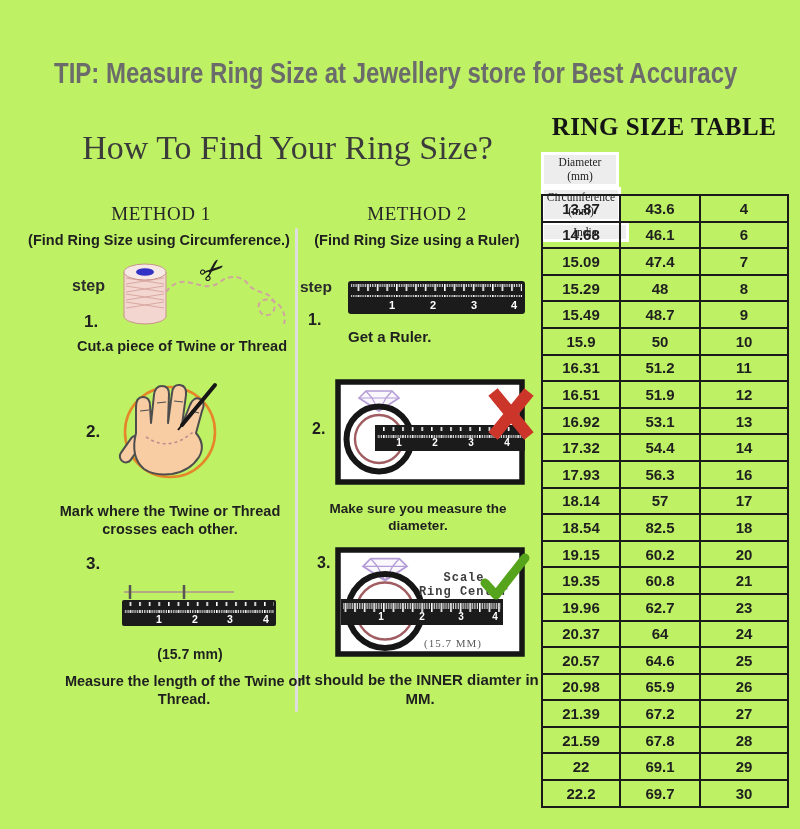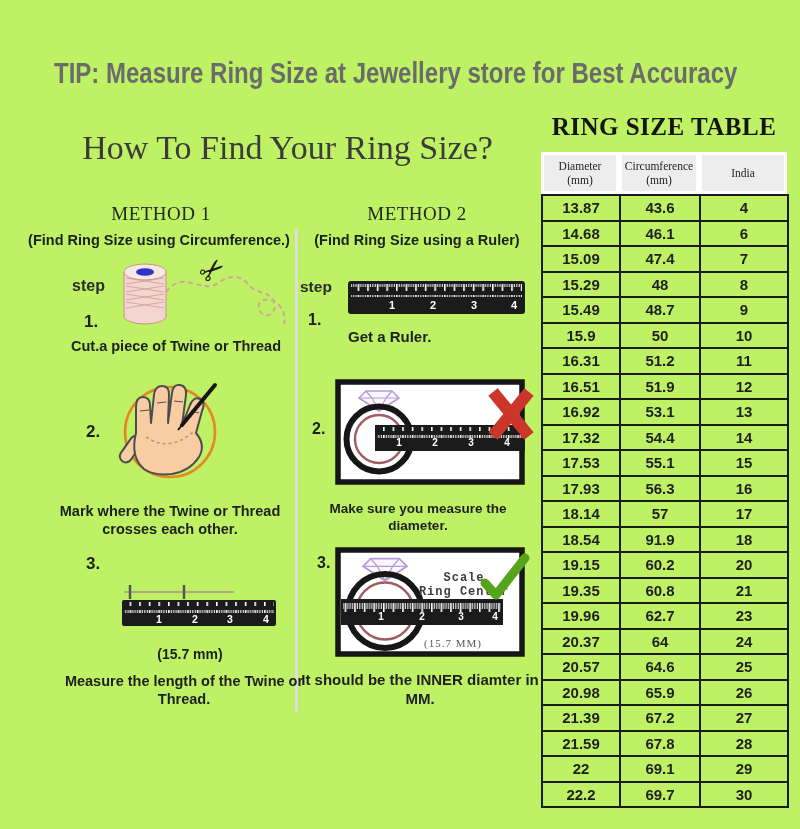--- a/index.html
+++ b/index.html
@@ -17,21 +17,21 @@
        font-family:"Liberation Serif",serif;font-size:34px;color:#3b3b3b;}
   .col-divider{left:295px;top:228px;width:3px;height:484px;background:#dedede;border-radius:2px;}
   .m-title{font-family:"Liberation Serif",serif;font-weight:normal;font-size:19px;
        letter-spacing:.5px;color:#262626;text-align:center;}
   .m-sub{font-weight:bold;font-size:14.5px;text-align:center;}
   .step-label{font-weight:bold;font-size:16px;color:#2c2c2c;}
   .step-num{font-weight:bold;font-size:17px;}
   .caption{font-weight:bold;text-align:center;font-size:14.5px;line-height:1.25;}
   .table-title{left:540px;top:113px;width:248px;text-align:center;
        font-family:"Liberation Serif",serif;font-weight:bold;font-size:25px;color:#141414;letter-spacing:.5px;}
-  .tbl-head{left:541px;top:152px;width:246px;height:42px;display:flex;}
+  .tbl-head{left:541px;top:152px;width:246px;height:42px;display:flex;flex-direction:column;}
   .tbl-head .hc{box-sizing:border-box;display:flex;flex-direction:column;justify-content:center;
        align-items:center;background:#eeedee;border:3px solid #fff;
        font-family:"Liberation Serif",serif;font-size:11.5px;line-height:1.25;color:#222;text-align:center;}
   .size-table{position:absolute;left:541px;top:194px;width:246px;height:614px;
        border-collapse:collapse;table-layout:fixed;border:2px solid #1b1b1b;}
   .size-table td{border:2px solid #1b1b1b;text-align:center;vertical-align:middle;
        font-weight:bold;font-size:15px;padding:0;line-height:1;}
   svg{display:block;}
   svg text{font-family:"Liberation Sans",sans-serif;}
   .ruler-num{fill:#fff;font-weight:bold;}
@@ -89,21 +89,21 @@
     <line class="spool-hatch" x1="8" y1="46" x2="46" y2="52"></line>
       <line class="spool-hatch" x1="46" y1="46" x2="8" y2="52"></line>
     <line x1="6" y1="16" x2="6" y2="60" stroke="#c9948c"></line>
       <line x1="48" y1="16" x2="48" y2="60" stroke="#c9948c"></line>
     <ellipse cx="27" cy="16" rx="21" ry="8" fill="#f6e9e5" stroke="#c9948c"></ellipse>
     <ellipse cx="27" cy="16" rx="9" ry="3.8" fill="#3232c4"></ellipse>
     <path class="thread" d="M48 36 C66 12 84 40 102 26 C112 18 124 20 130 28 C138 39 152 34 156 46 C160 60 144 64 141 53 C138 43 152 40 160 48 C166 54 168 62 166 68"></path>
     <text x="86" y="32" font-size="30" fill="#1c1c1c" transform="rotate(-40 86 24)">✂</text>
   </svg>
 
-  <div class="abs caption" style="left:56px;top:337px;width:240px">Cut.a piece of Twine or Thread</div>
+  <div class="abs caption" style="left:62px;top:337px;width:240px">Cut.a piece of Twine or Thread</div>
 
   <div class="abs step-num" style="left:86px;top:422px">2.</div>
 
   <svg class="abs" style="left:116px;top:381px" width="108" height="102" viewBox="0 0 108 102">
     <circle class="orange-ring" cx="54" cy="51" r="45"></circle>
     <rect class="skin" x="0" y="62" width="30" height="12" rx="6" transform="rotate(-55 15 68)"></rect>
     <path class="skin" d="M28 88 Q14 76 20 52 L20 26 Q20 16 27 16 Q34 16 34 25 L35 42 L38 14 Q39 5 46 5 Q53 5 53 13 L52 42 L56 12 Q57 3 64 4 Q71 5 70 14 L66 44 L74 24 Q78 15 84 18 Q90 21 86 30 L80 52 Q90 64 83 76 Q74 90 56 93 Q38 95 28 88 Z"></path>
     <line x1="24" y1="30" x2="33" y2="29" stroke="#4d4d4d" stroke-width="1.2"></line>
     <line x1="41" y1="22" x2="50" y2="21" stroke="#4d4d4d" stroke-width="1.2"></line>
     <line x1="58" y1="20" x2="67" y2="21" stroke="#4d4d4d" stroke-width="1.2"></line>
@@ -261,37 +261,32 @@
           <td>16.92</td>
           <td>53.1</td>
           <td>13</td>
         </tr>
         <tr>
           <td>17.32</td>
           <td>54.4</td>
           <td>14</td>
         </tr>
         <tr>
-          <td>17.53</td>
-          <td>55.1</td>
-          <td>15</td>
-        </tr>
-        <tr>
           <td>17.93</td>
           <td>56.3</td>
           <td>16</td>
         </tr>
         <tr>
           <td>18.14</td>
           <td>57</td>
           <td>17</td>
         </tr>
         <tr>
           <td>18.54</td>
-          <td>91.9</td>
+          <td>82.5</td>
           <td>18</td>
         </tr>
         <tr>
           <td>19.15</td>
           <td>60.2</td>
           <td>20</td>
         </tr>
         <tr>
           <td>19.35</td>
           <td>60.8</td>

